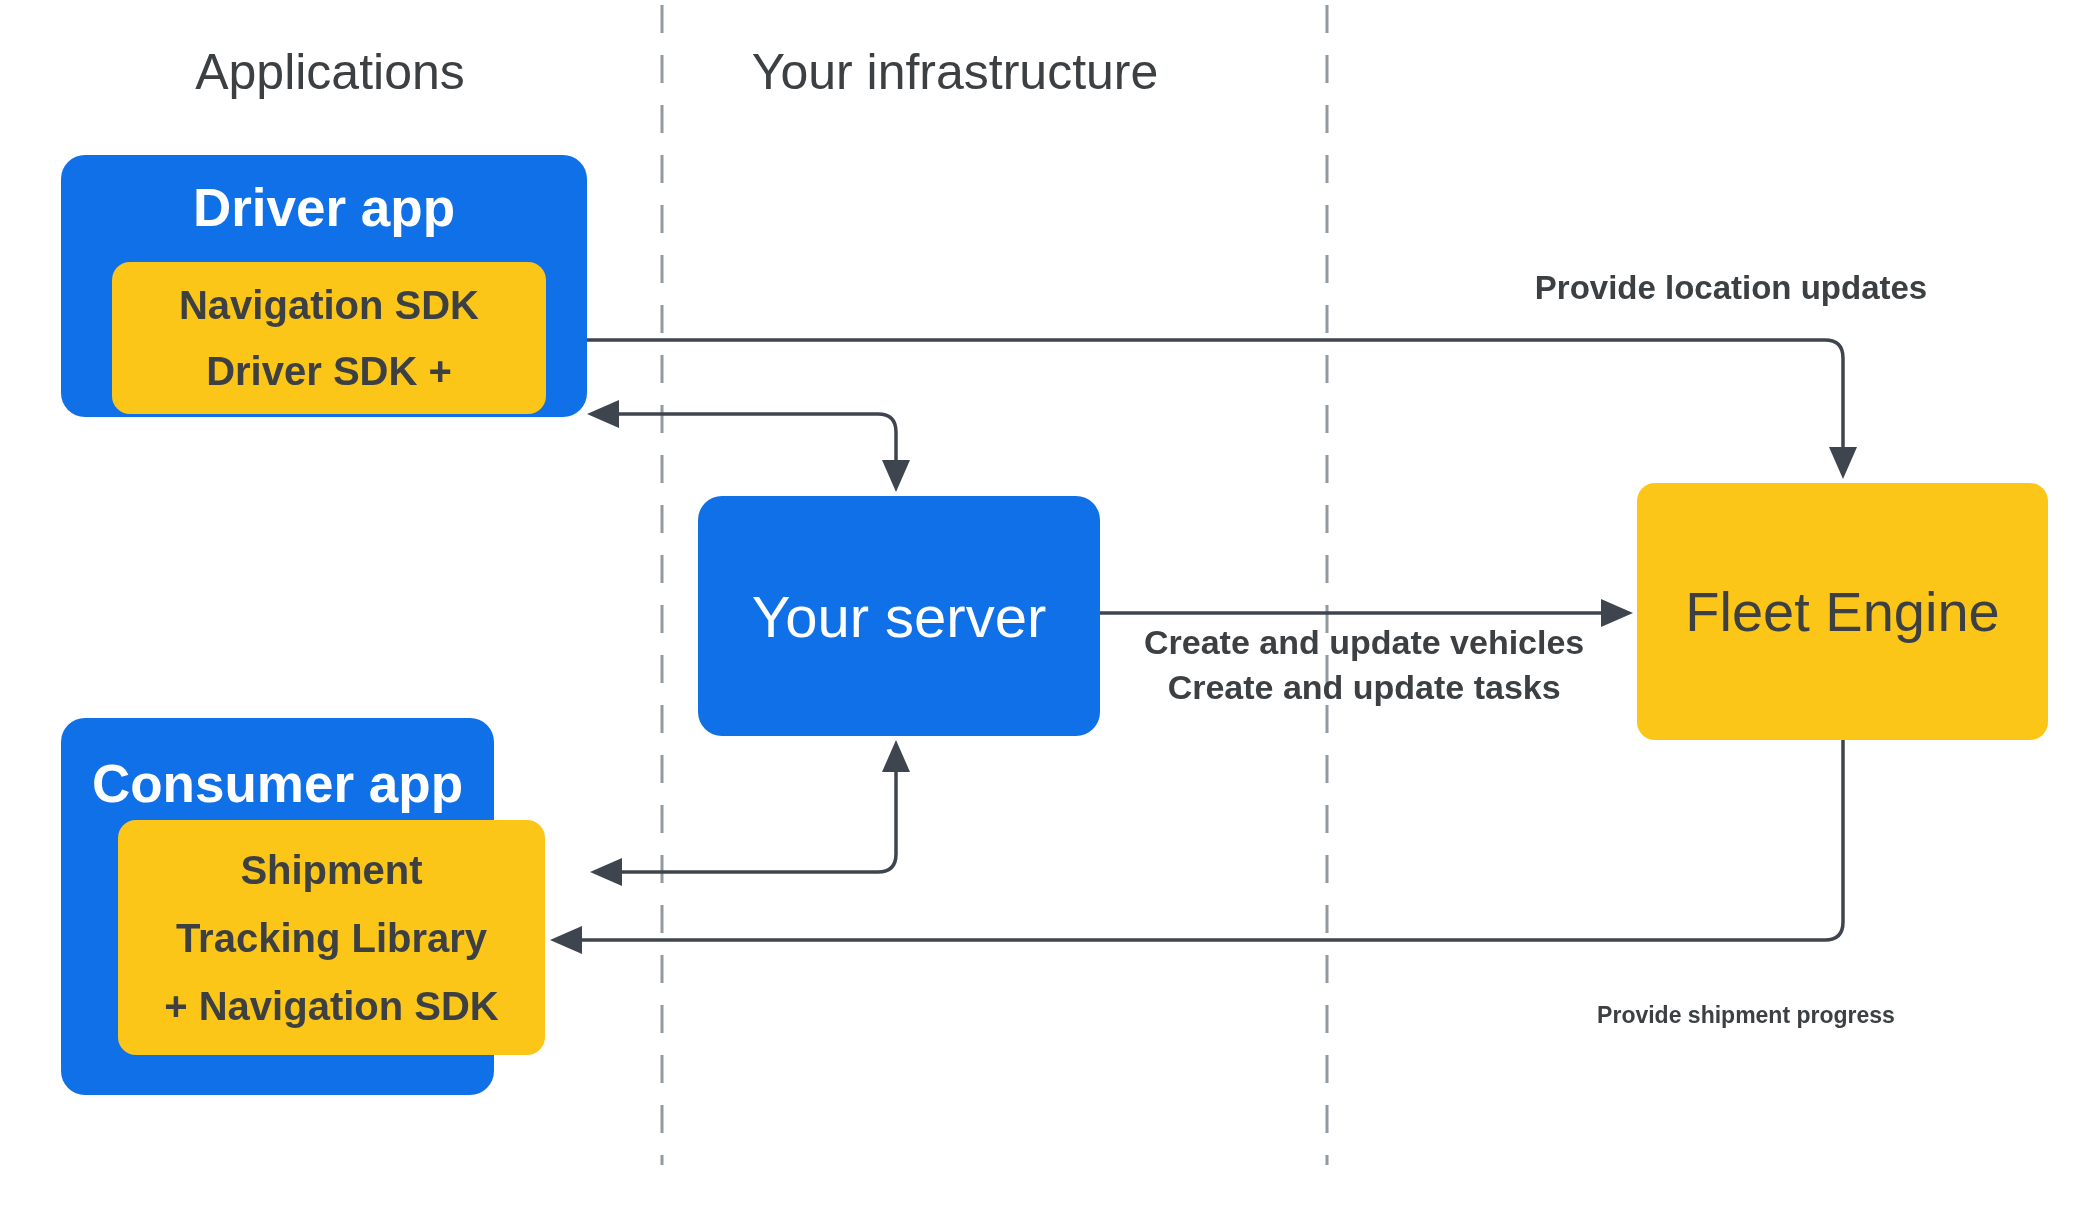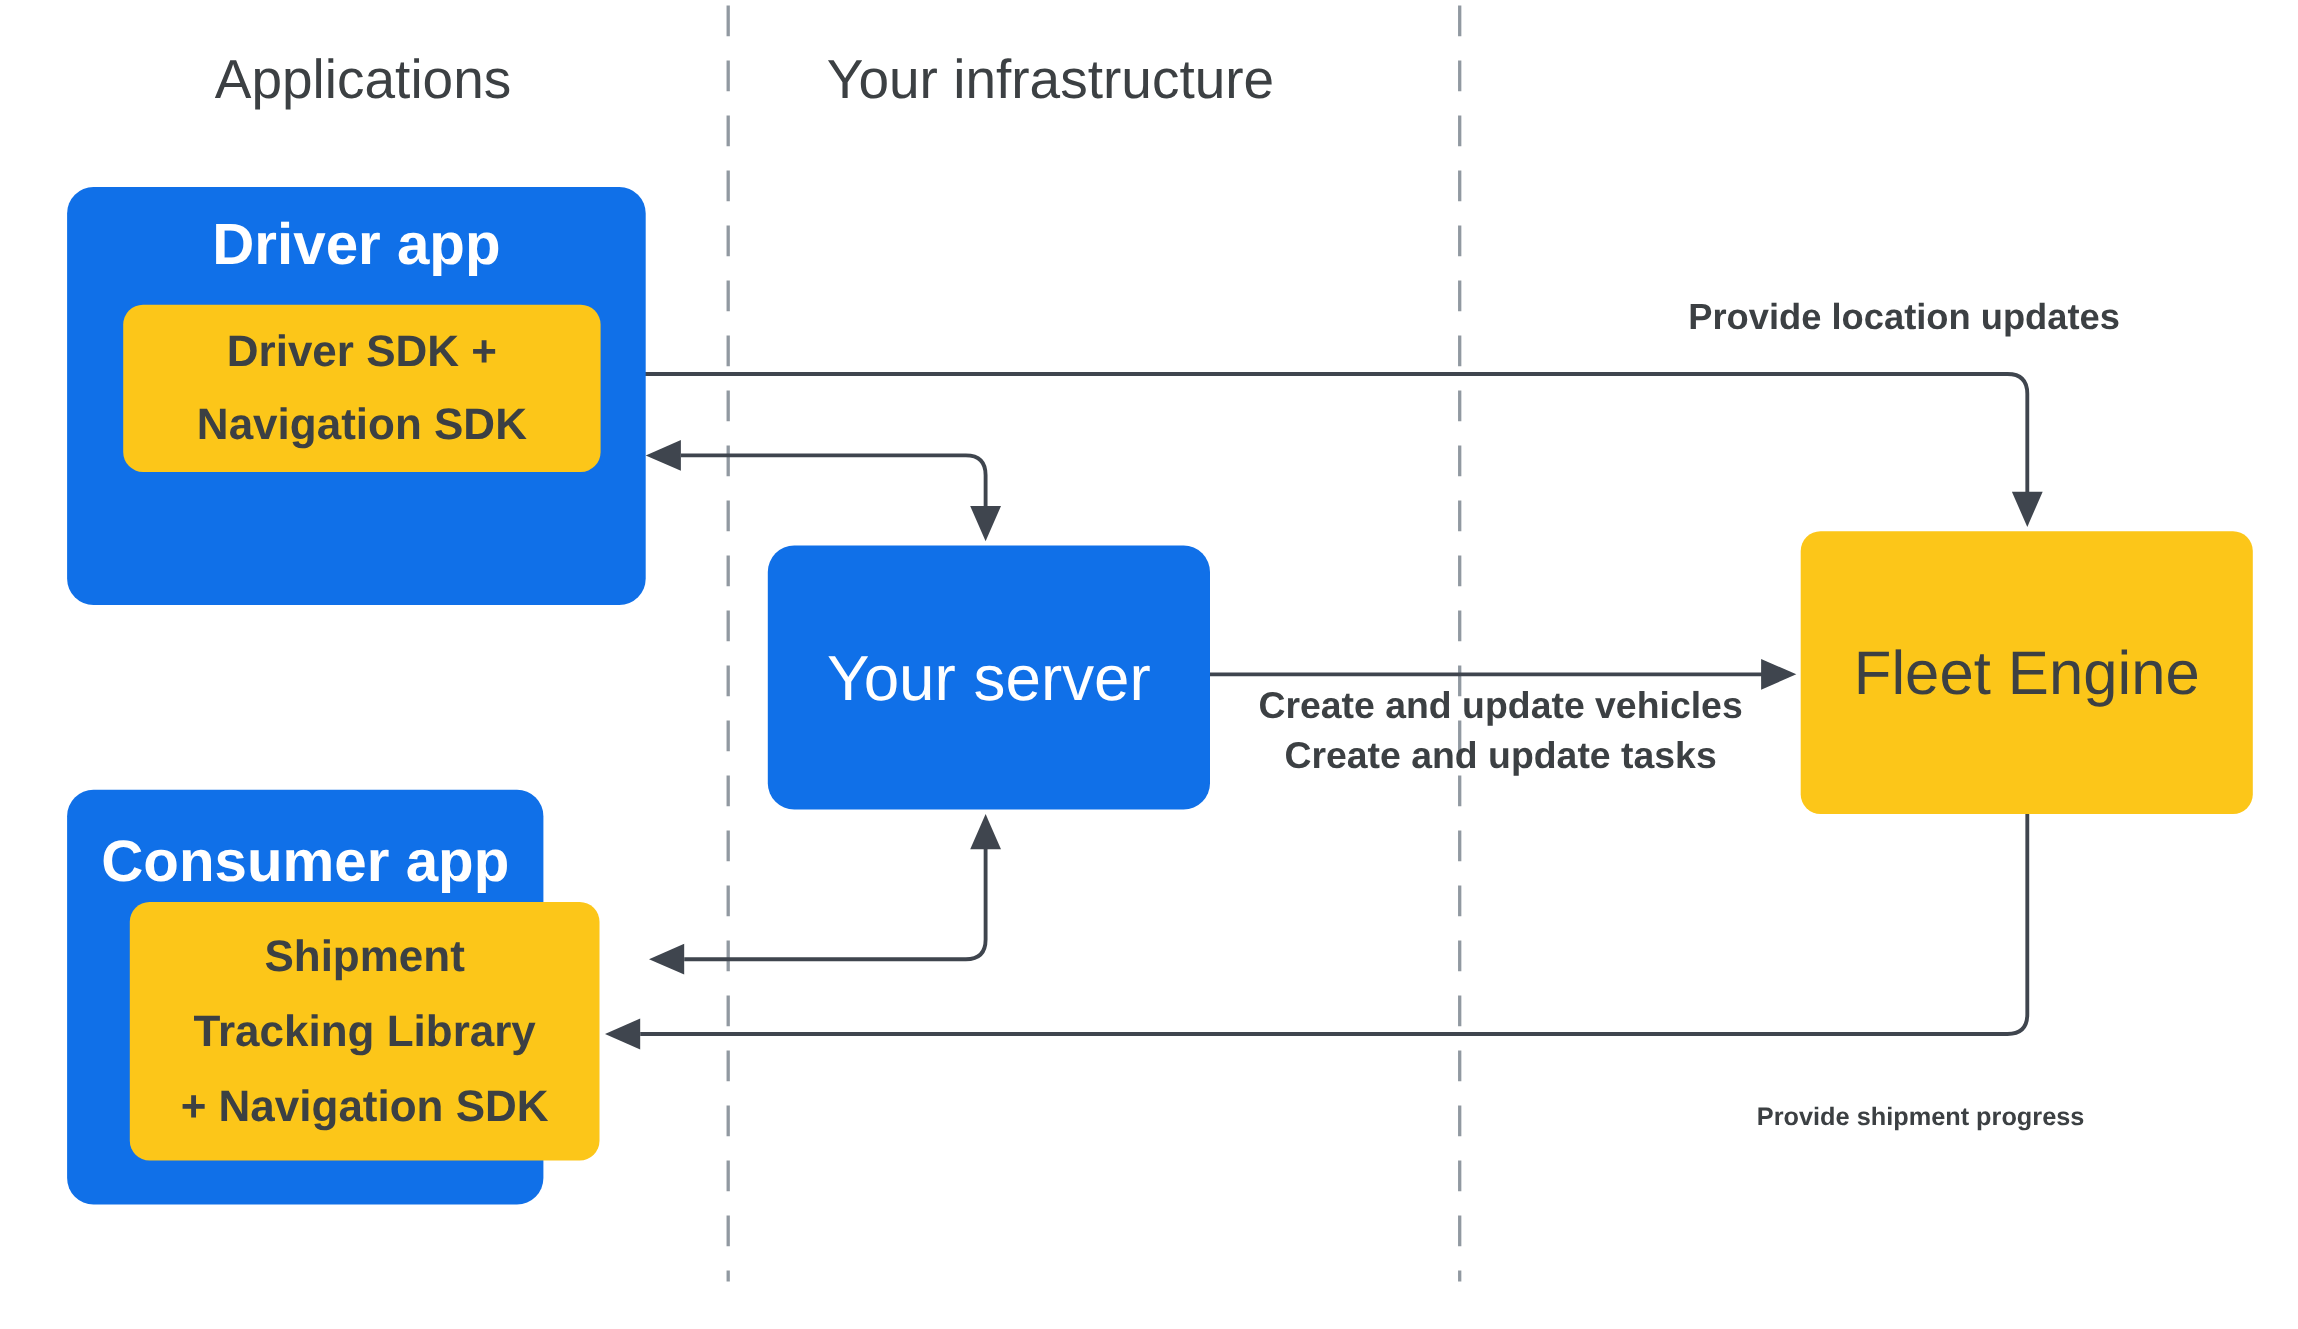--- a/index.html
+++ b/index.html
@@ -30,21 +30,21 @@
     font-size:50px;font-weight:400;color:var(--c-ink);white-space:nowrap;
   }
   #hdr-applications{left:80px;top:43px;}
   #hdr-your-infra{left:705px;top:43px;}
   #hdr-google-infra{left:1545px;top:43px;}
 
   .node{position:absolute;box-sizing:border-box;}
   .node-blue{background:var(--c-blue);border-radius:24px;}
   .node-yellow{background:var(--c-yellow);border-radius:18px;}
 
-  #node-driver-app{left:61px;top:170px;width:526px;height:380px;}
+  #node-driver-app{left:61px;top:155px;width:526px;height:262px;}
   #node-consumer-app{left:61px;top:718px;width:433px;height:377px;}
   #node-your-server{left:698px;top:496px;width:402px;height:240px;}
   #node-fleet-engine{left:1637px;top:483px;width:411px;height:257px;}
 
   .app-title{
     position:absolute;left:0;width:100%;height:88px;
     display:flex;align-items:center;justify-content:center;
     font-size:53px;font-weight:700;color:var(--c-white);white-space:nowrap;
   }
   #node-driver-app .app-title{top:8px;}
@@ -111,22 +111,22 @@
       <polygon class="edge-head" points="550,940 582,926 582,954"></polygon>
     </g>
   </svg>
 
   <div class="col-header" id="hdr-applications">Applications</div>
   <div class="col-header" id="hdr-your-infra">Your infrastructure</div>
 
   <div class="node node-blue" id="node-driver-app">
     <div class="app-title">Driver app</div>
     <div class="node node-yellow sdk-box" id="sdk-driver">
+      <div>Navigation SDK</div>
       <div>Driver SDK +</div>
-      <div>Navigation SDK</div>
     </div>
   </div>
 
   <div class="node node-blue" id="node-consumer-app">
     <div class="app-title">Consumer app</div>
     <div class="node node-yellow sdk-box" id="sdk-consumer">
       <div>Shipment</div>
       <div>Tracking Library</div>
       <div>+ Navigation SDK</div>
     </div>

